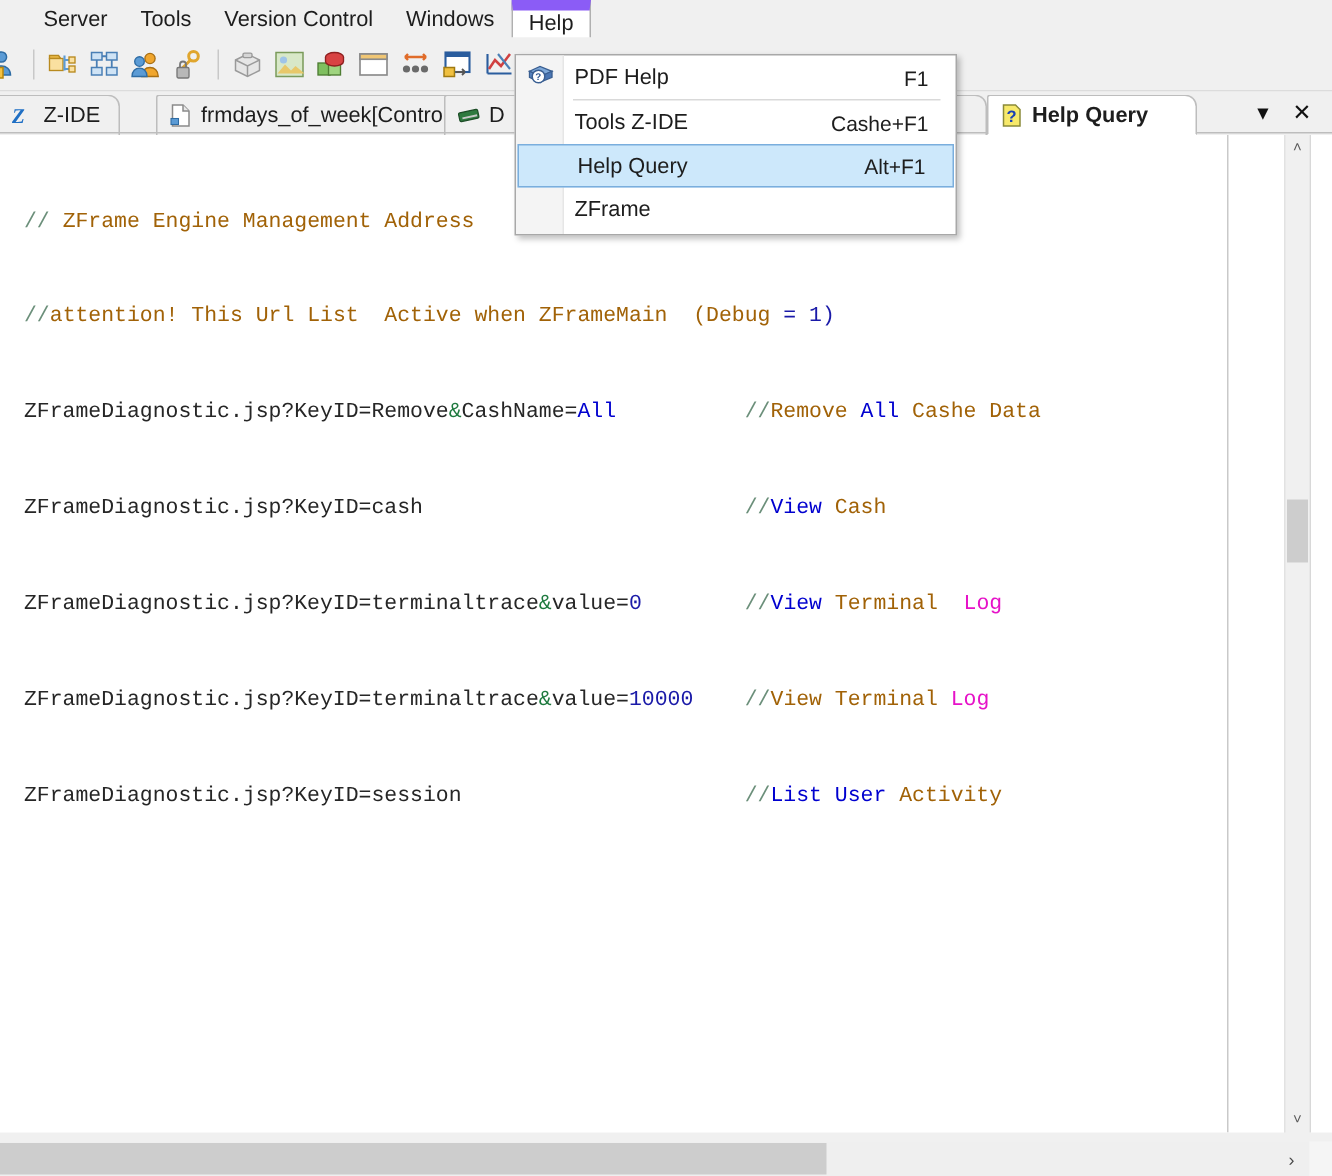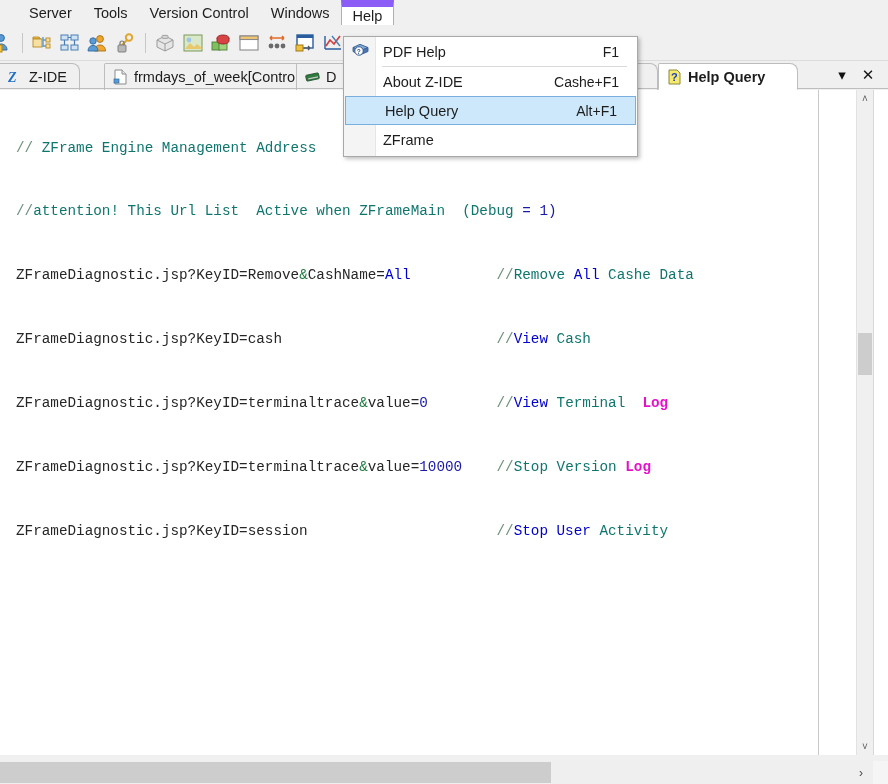--- a/index.html
+++ b/index.html
@@ -127,22 +127,22 @@
     font-family: "Liberation Mono", "DejaVu Sans Mono", monospace;
     font-size: 14.3px;
     line-height: 21.3px;
     white-space: pre;
     color: #262626;
     letter-spacing: 0px;
   }
   .code .ln { display: block; height: 21.3px; }
   .k  { color: #0000cf; font-weight: normal; }
   .c  { color: #6b8f7a; }                     
-  .cm { color: #0f766e; }  
-  .m  { color: #e612c8; font-weight: bold; }  
+  .cm { color: #a16207; }  
+  .m  { color: #e612c8; font-weight: normal; }  
   .n  { color: #1a1aa8; }                     
   .amp{ color: #1f7a3f; }
 
   
   .ruler {
     position: absolute;
     left: 818px; top: 0;
     width: 1px; height: 665px;
     background: #c9c9c9;
   }
@@ -415,22 +415,22 @@
   <div class="tab-ctrl" style="left:858px;">✕</div>
 
   <div class="editor">
     <div class="ruler"></div>
     <div class="code">
       <span class="ln"><span class="c">//</span><span class="cm"> ZFrame Engine Management Address</span></span>
       <span class="ln"><span class="c">//</span><span class="cm">attention! This Url List  Active when ZFrameMain  (Debug </span><span class="n">= 1)</span></span>
       <span class="ln">ZFrameDiagnostic.jsp?KeyID=Remove<span class="amp">&amp;</span>CashName=<span class="k">All</span>          <span class="c">//</span><span class="cm">Remove </span><span class="k">All</span><span class="cm"> Cashe Data</span></span>
       <span class="ln">ZFrameDiagnostic.jsp?KeyID=cash                         <span class="c">//</span><span class="k">View</span><span class="cm"> Cash</span></span>
       <span class="ln">ZFrameDiagnostic.jsp?KeyID=terminaltrace<span class="amp">&amp;</span>value=<span class="n">0</span>        <span class="c">//</span><span class="k">View</span><span class="cm"> Terminal  </span><span class="m">Log</span></span>
-      <span class="ln">ZFrameDiagnostic.jsp?KeyID=terminaltrace<span class="amp">&amp;</span>value=<span class="n">10000</span>    <span class="c">//</span><span class="cm">Stop Version </span><span class="m">Log</span></span>
-      <span class="ln">ZFrameDiagnostic.jsp?KeyID=session                      <span class="c">//</span><span class="k">Stop User</span><span class="cm"> Activity</span></span>
+      <span class="ln">ZFrameDiagnostic.jsp?KeyID=terminaltrace<span class="amp">&amp;</span>value=<span class="n">10000</span>    <span class="c">//</span><span class="cm">View Terminal </span><span class="m">Log</span></span>
+      <span class="ln">ZFrameDiagnostic.jsp?KeyID=session                      <span class="c">//</span><span class="k">List User</span><span class="cm"> Activity</span></span>
       <span class="ln"> </span>
       
       
       
       
       
       
       
       
       
@@ -476,21 +476,21 @@
         </svg>
       </span>
       <span class="dd-label">PDF Help</span>
       <span class="dd-shortcut">F1</span>
     </div>
 
     <div class="dd-sep"></div>
 
     <div class="dd-item">
       <span class="dd-ico"></span>
-      <span class="dd-label">About Z-IDE</span>
+      <span class="dd-label">Tools Z-IDE</span>
       <span class="dd-shortcut">Cashe+F1</span>
     </div>
 
     <div class="dd-item highlight">
       <span class="dd-ico"></span>
       <span class="dd-label">Help Query</span>
       <span class="dd-shortcut">Alt+F1</span>
     </div>
 
     <div class="dd-item">

